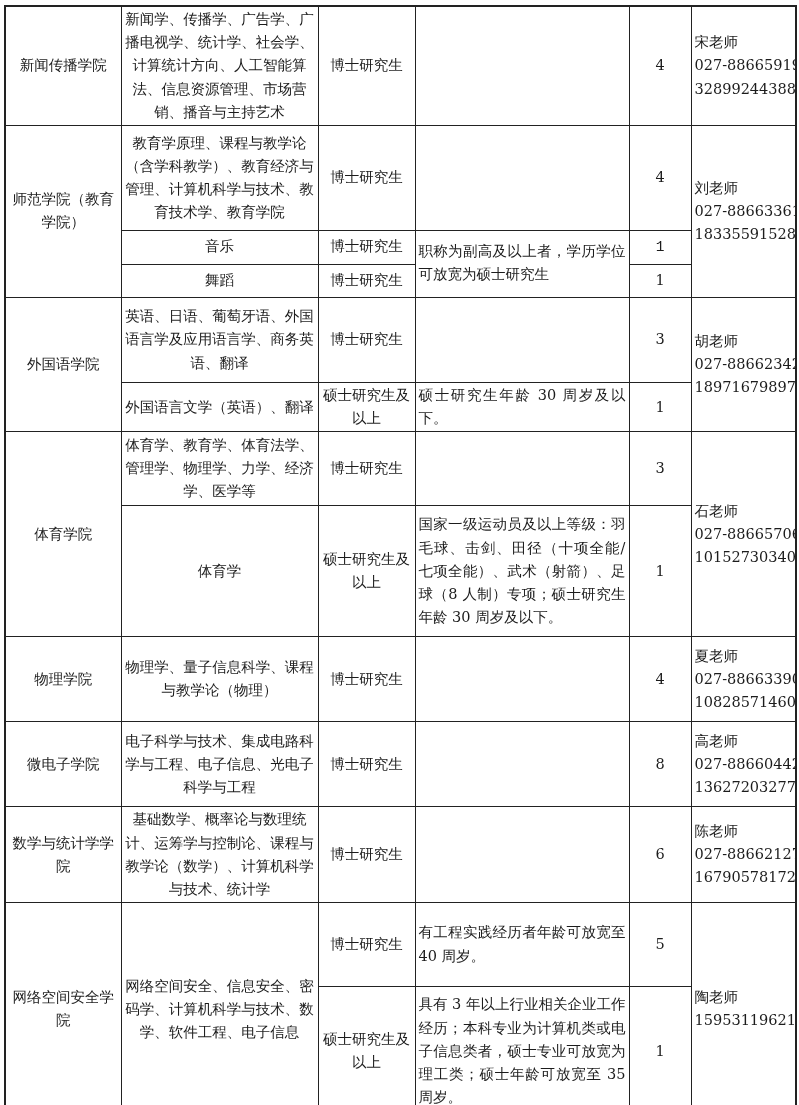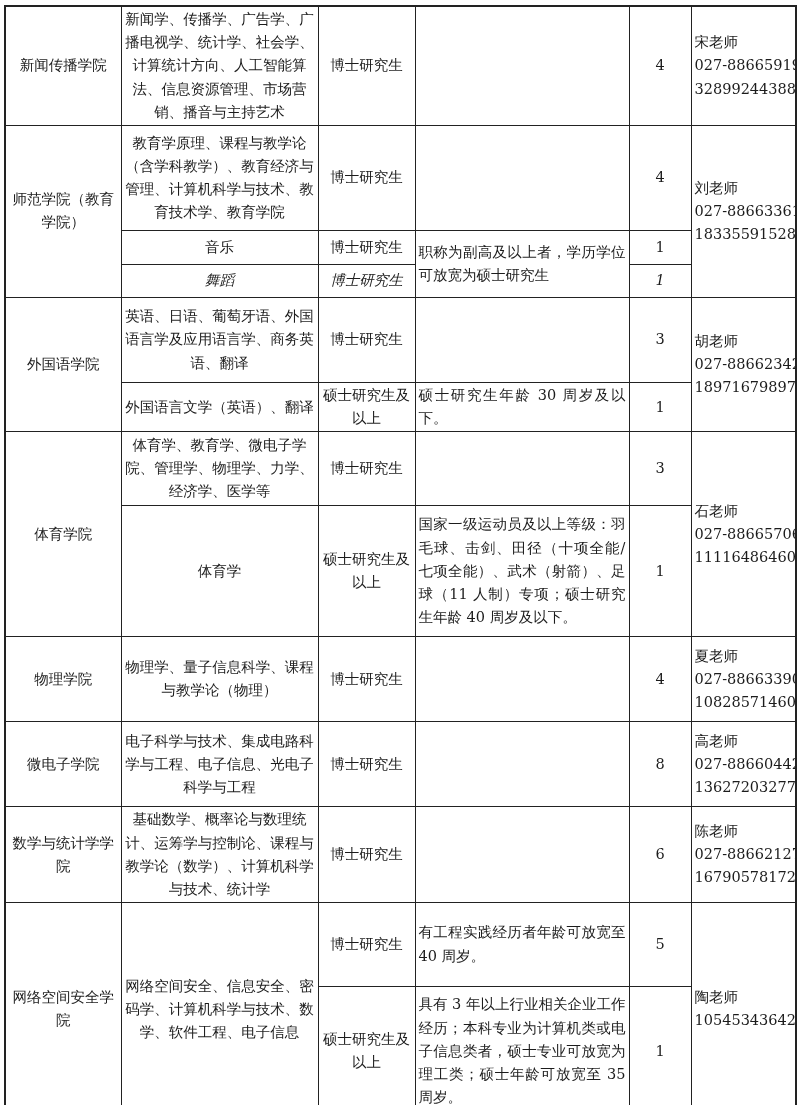--- a/index.html
+++ b/index.html
@@ -79,27 +79,27 @@
     <td class="c-majors">教育学原理、课程与教学论（含学科教学）、教育经济与管理、计算机科学与技术、教育技术学、教育学院</td>
     <td class="c-degree">博士研究生</td>
     <td class="c-cond"></td>
     <td class="c-count">4</td>
     <td class="c-contact" rowspan="3">
       <div>刘老师</div>
       <div>027-88663361</div>
       <div>18335591528</div>
     </td>
   </tr>
-  <tr style="height:34px;">
+  <tr style="height:34px;font-family:Liberation Mono, monospace;">
     <td class="c-majors">音乐</td>
     <td class="c-degree">博士研究生</td>
     <td class="c-cond" rowspan="2">职称为副高及以上者，学历学位可放宽为硕士研究生</td>
     <td class="c-count">1</td>
   </tr>
-  <tr style="height:33px;font-style:italic;">
+  <tr style="height:33px;">
     <td class="c-majors">舞蹈</td>
     <td class="c-degree">博士研究生</td>
     <td class="c-count">1</td>
   </tr>
 
   <tr style="height:85px;">
     <td class="c-college" rowspan="2">外国语学院</td>
     <td class="c-majors">英语、日语、葡萄牙语、外国语言学及应用语言学、商务英语、翻译</td>
     <td class="c-degree">博士研究生</td>
     <td class="c-cond"></td>
@@ -112,34 +112,34 @@
   </tr>
   <tr style="height:43px;">
     <td class="c-majors">外国语言文学（英语）、翻译</td>
     <td class="c-degree">硕士研究生及以上</td>
     <td class="c-cond">硕士研究生年龄 30 周岁及以下。</td>
     <td class="c-count">1</td>
   </tr>
 
   <tr style="height:74px;">
     <td class="c-college" rowspan="2">体育学院</td>
-    <td class="c-majors">体育学、教育学、微电子学院、管理学、物理学、力学、经济学、医学等</td>
+    <td class="c-majors">体育学、教育学、体育法学、管理学、物理学、力学、经济学、医学等</td>
     <td class="c-degree">博士研究生</td>
     <td class="c-cond"></td>
     <td class="c-count">3</td>
     <td class="c-contact" rowspan="2">
       <div>石老师</div>
       <div>027-88665706</div>
-      <div>11116486460</div>
+      <div>10152730340</div>
     </td>
   </tr>
   <tr style="height:131px;">
     <td class="c-majors">体育学</td>
     <td class="c-degree">硕士研究生及以上</td>
-    <td class="c-cond">国家一级运动员及以上等级：羽毛球、击剑、田径（十项全能/七项全能）、武术（射箭）、足球（11 人制）专项；硕士研究生年龄 40 周岁及以下。</td>
+    <td class="c-cond">国家一级运动员及以上等级：羽毛球、击剑、田径（十项全能/七项全能）、武术（射箭）、足球（8 人制）专项；硕士研究生年龄 30 周岁及以下。</td>
     <td class="c-count">1</td>
   </tr>
 
   <tr style="height:85px;">
     <td class="c-college">物理学院</td>
     <td class="c-majors">物理学、量子信息科学、课程与教学论（物理）</td>
     <td class="c-degree">博士研究生</td>
     <td class="c-cond"></td>
     <td class="c-count">4</td>
     <td class="c-contact">
@@ -176,21 +176,21 @@
   </tr>
 
   <tr style="height:84px;">
     <td class="c-college" rowspan="2">网络空间安全学院</td>
     <td class="c-majors" rowspan="2">网络空间安全、信息安全、密码学、计算机科学与技术、数学、软件工程、电子信息</td>
     <td class="c-degree">博士研究生</td>
     <td class="c-cond">有工程实践经历者年龄可放宽至 40 周岁。</td>
     <td class="c-count">5</td>
     <td class="c-contact" rowspan="2">
       <div>陶老师</div>
-      <div>10545343642</div>
+      <div>15953119621</div>
     </td>
   </tr>
   <tr style="height:130px;">
     <td class="c-degree">硕士研究生及以上</td>
     <td class="c-cond">具有 3 年以上行业相关企业工作经历；本科专业为计算机类或电子信息类者，硕士专业可放宽为理工类；硕士年龄可放宽至 35 周岁。</td>
     <td class="c-count">1</td>
   </tr>
 </tbody>
   </table>
 

